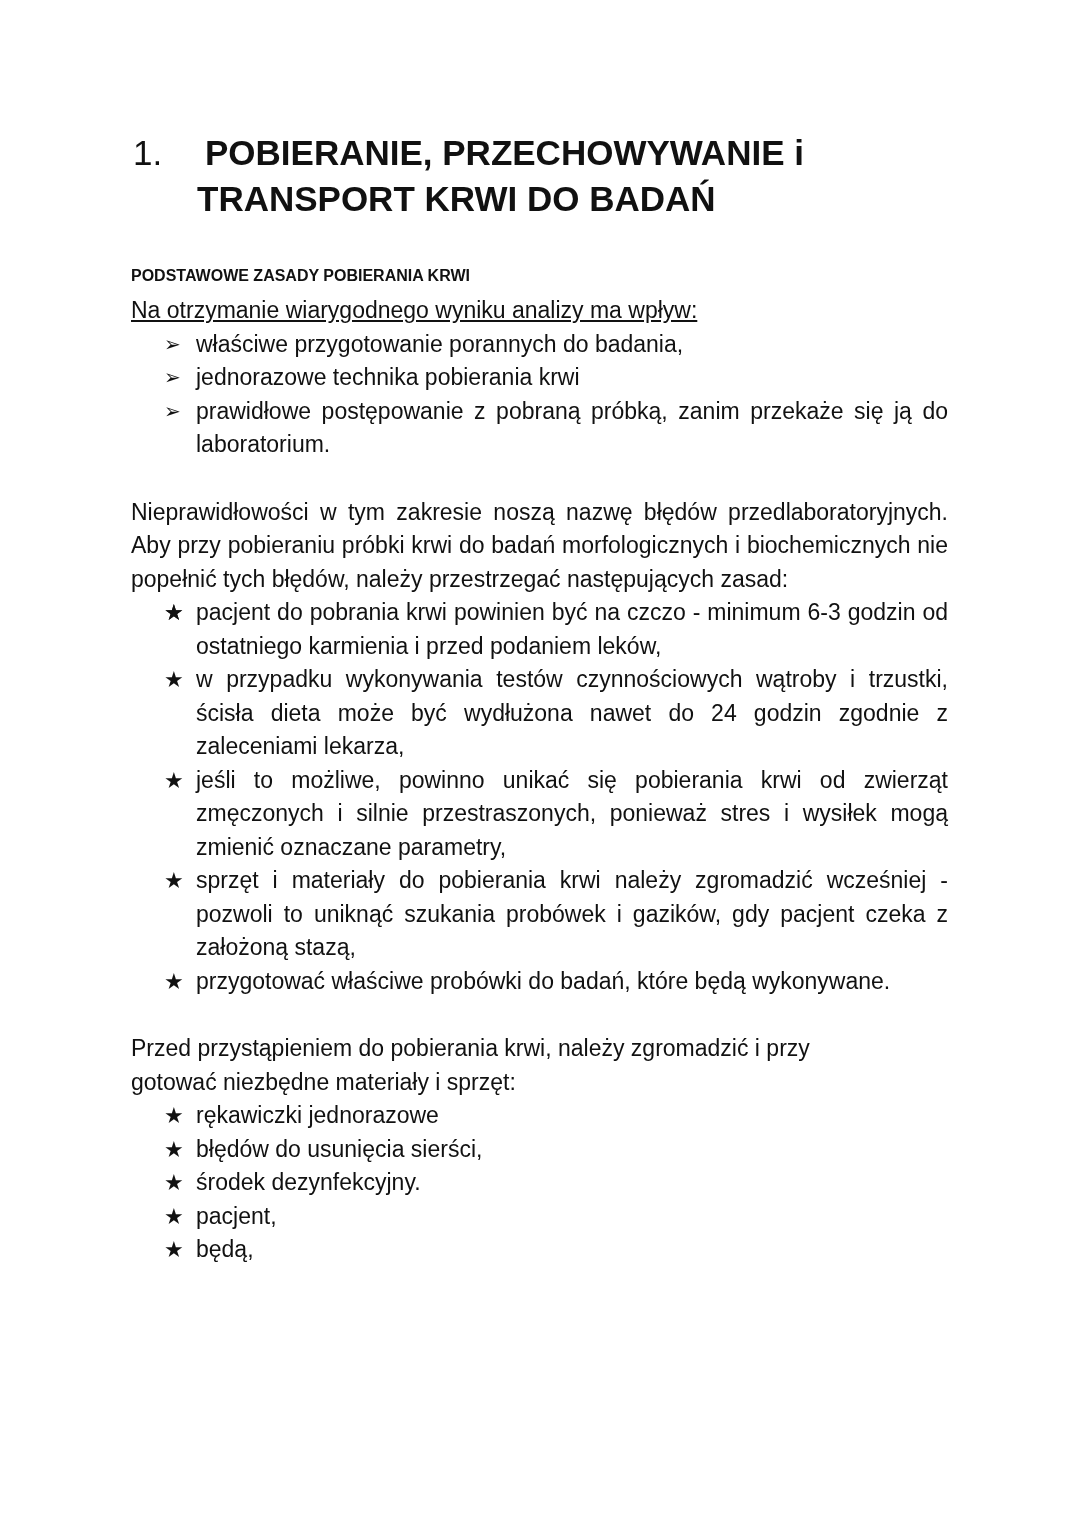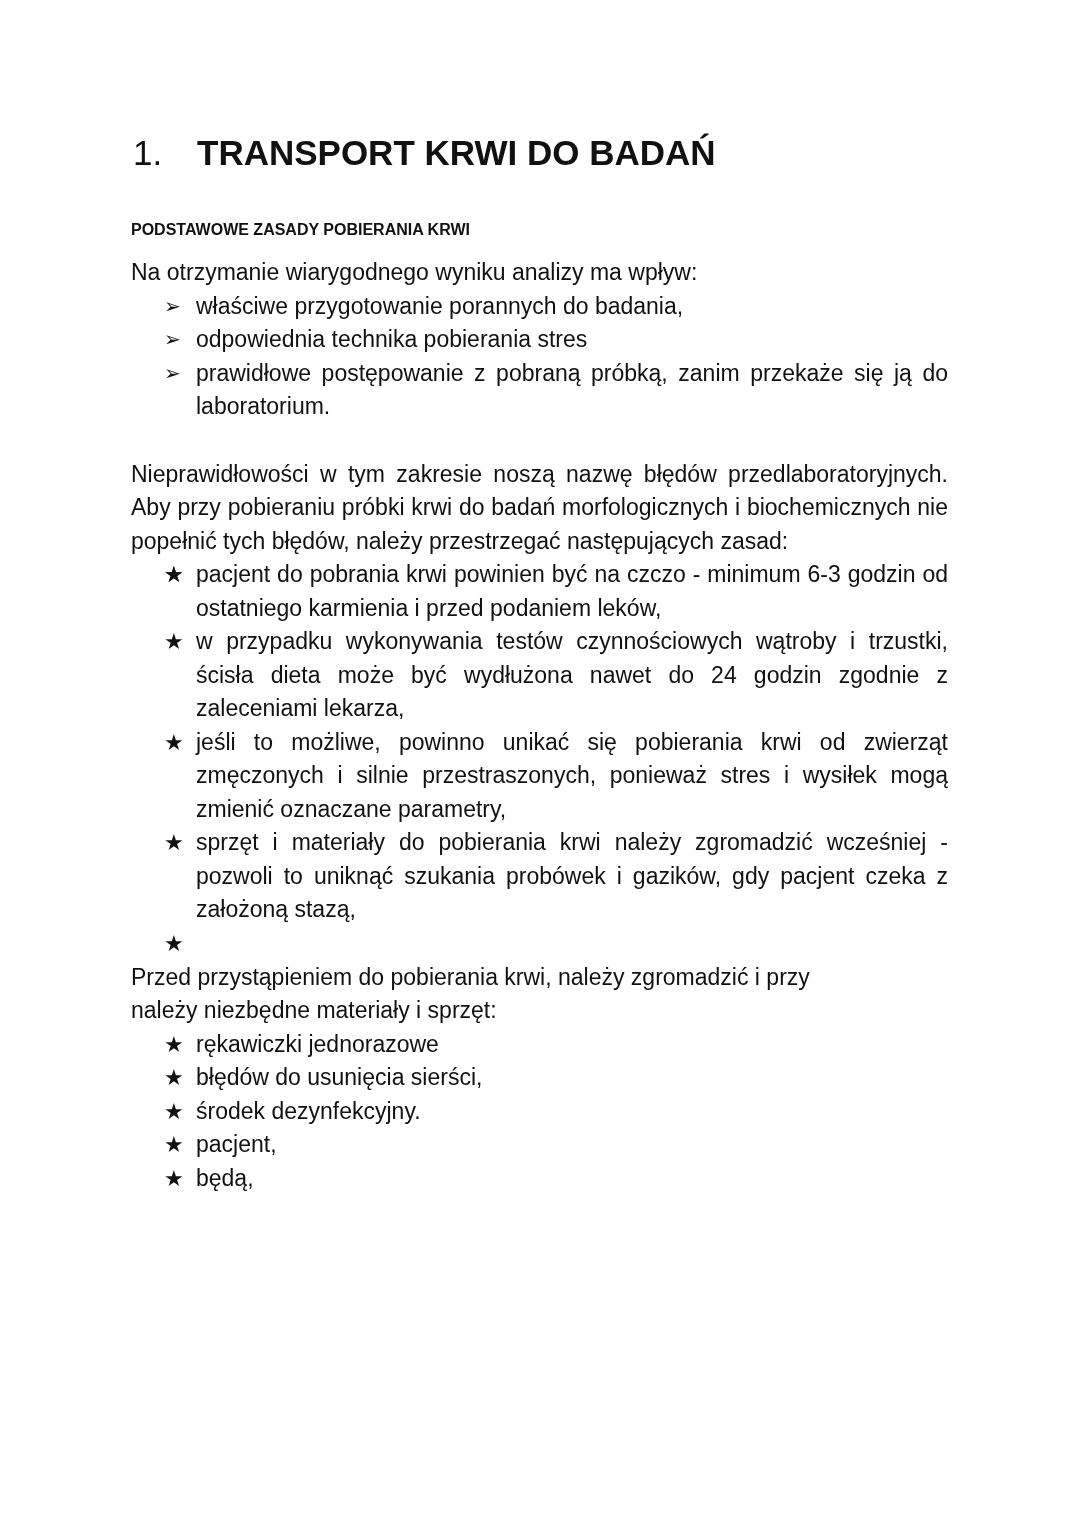--- a/index.html
+++ b/index.html
@@ -73,44 +73,45 @@
       left: 33px;
       top: 0;
       font-size: 22px;
     }
     ul.arrows li .bullet {
       font-size: 20px;
     }
     .gap {
       height: 34px;
     }
-    .intro1 { margin-top: 10px; }
+    .intro1 { margin-top: 2px; text-decoration: underline; }
   </style>
 </head>
 <body>
 
 <div class="page">
 
   <h1 class="title">
     <span class="num">1.</span>
+    <span class="line1">POBIERANIE, PRZECHOWYWANIE i</span>
     <span class="line2">TRANSPORT KRWI DO BADAŃ</span>
   </h1>
 
   <h2 class="subheading">PODSTAWOWE ZASADY POBIERANIA KRWI</h2>
 
   <p class="intro1">Na otrzymanie wiarygodnego wyniku analizy ma wpływ:</p>
 
   <ul class="arrows">
     <li>
       <span class="bullet">➢</span>
       <span> właściwe przygotowanie porannych do badania,</span>
     </li>
     <li>
       <span class="bullet">➢</span>
-      <span>odpowiednia technika pobierania stres</span>
+      <span>jednorazowe technika pobierania krwi</span>
     </li>
     <li>
       <span class="bullet">➢</span>
       <span>prawidłowe postępowanie z pobraną próbką, zanim przekaże się ją do laboratorium.</span>
     </li>
   </ul>
 
   <div class="gap"></div>
 
   <p class="justify">Nieprawidłowości w tym zakresie noszą nazwę błędów przedlaboratoryjnych. Aby przy pobieraniu próbki krwi do badań morfologicznych i biochemicznych nie popełnić tych błędów, należy przestrzegać następujących zasad:</p>
@@ -130,27 +131,28 @@
     <li>
       <span class="bullet">★</span>
       <span>jeśli to możliwe, powinno unikać się pobierania krwi od zwierząt zmęczonych i silnie przestraszonych, ponieważ stres i wysiłek mogą zmienić oznaczane parametry,</span>
     </li>
     <li>
       <span class="bullet">★</span>
       <span>sprzęt i materiały do pobierania krwi należy zgromadzić wcześniej - pozwoli to uniknąć szukania probówek i gazików, gdy pacjent czeka z założoną stazą,</span>
     </li>
     <li>
       <span class="bullet">★</span>
+      <span>przygotować właściwe probówki do badań, które będą wykonywane.</span>
     </li>
   </ul>
 
   <div class="gap"></div>
 
   <p>Przed przystąpieniem do pobierania krwi, należy zgromadzić i przy</p>
-  <p>należy niezbędne materiały i sprzęt:</p>
+  <p>gotować niezbędne materiały i sprzęt:</p>
 
   <ul class="stars">
     <li>
       <span class="bullet">★</span>
       <span>rękawiczki jednorazowe</span>
     </li>
     <li>
       <span class="bullet">★</span>
       <span>błędów do usunięcia sierści,</span>
     </li>

